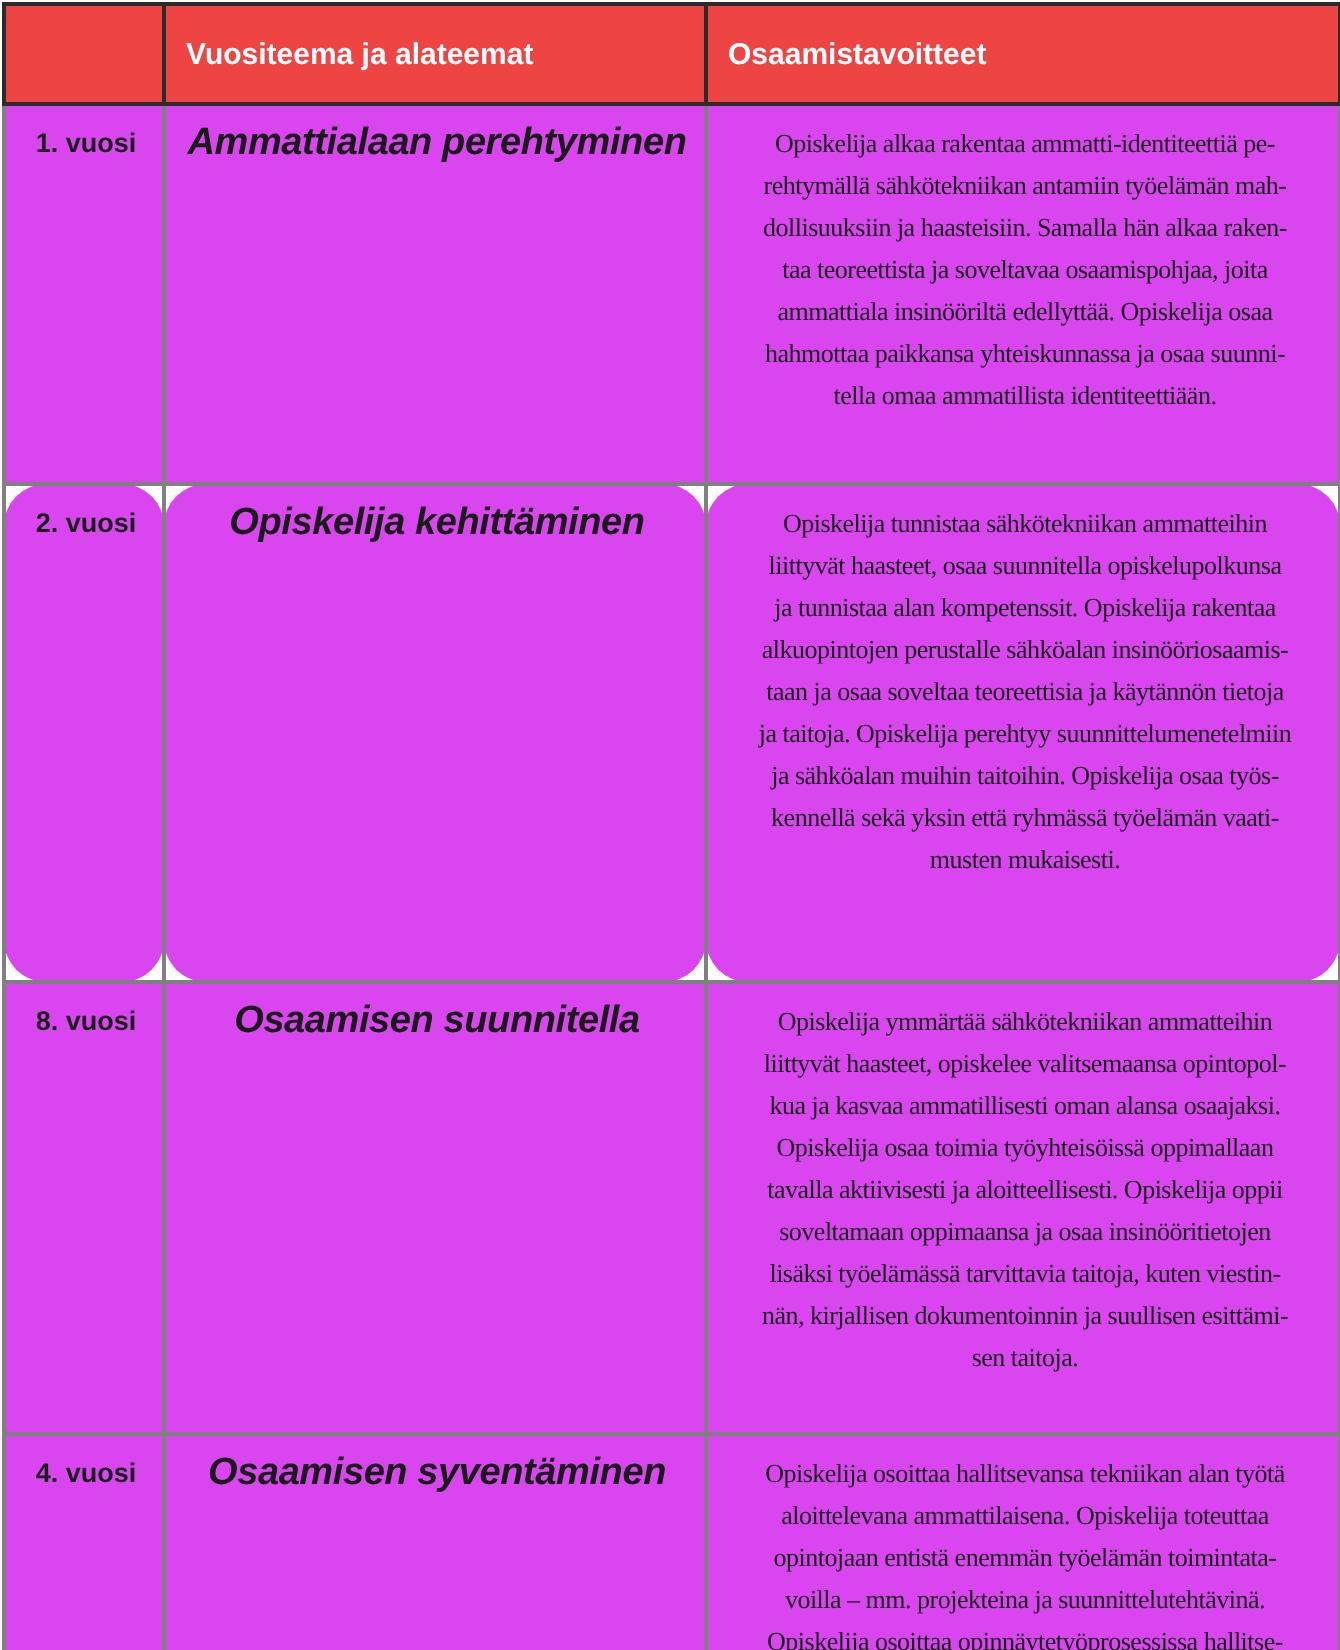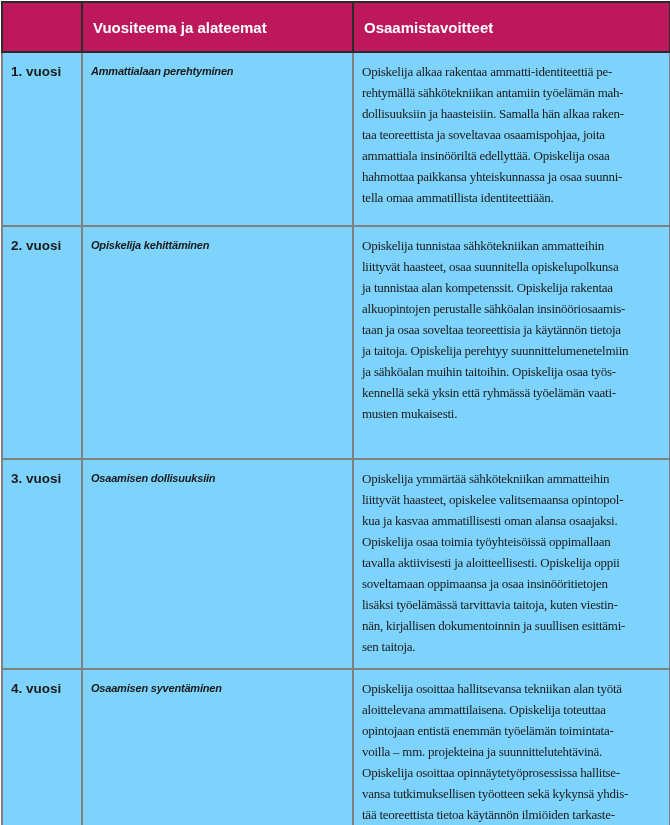--- a/index.html
+++ b/index.html
@@ -18,45 +18,46 @@
     border-collapse: collapse;
     table-layout: fixed;
     width: 668px;
     margin: 1px;
   }
   col.c-year  { width: 80px; }
   col.c-theme { width: 271px; }
   col.c-goals { width: 317px; }
 
   th {
-    background: #be185d;
+    background: #ef4444;
     color: #ffffff;
     font-size: 15px;
     font-weight: bold;
     text-align: left;
     vertical-align: middle;
     padding: 0 8px 0 10px;
     border: 2px solid #2b2b2b;
     height: 48px;
   }
   td {
     border: 2px solid #808080;
     vertical-align: top;
-    padding: 8px 6px 0 8px;
+    padding: 8px 6px 16px 8px;
     font-size: 13px;
     line-height: 21px;
     overflow: hidden;
-    background: #7dd3fc;
+    background: #d946ef;
+    text-align: center;
   }
   td.year  { font-weight: bold; font-size: 13.5px; }
-  td.theme { font-weight: bold; font-style: italic; font-size: 11px; letter-spacing: -0.2px; }
+  td.theme { font-weight: bold; font-style: italic; font-size: 19px; letter-spacing: -0.2px; }
   td.goals { white-space: pre; letter-spacing: -0.25px; font-family: Liberation Serif, serif; }
 
   tr.r1 td { height: 164px; }
-  tr.r2 td { height: 223px; }
+  tr.r2 td { height: 223px; border-radius: 21px; }
   tr.r3 td { height: 200px; }
   tr.r4 td { height: 176px; }
 </style>
 </head>
 <body>
 
 <table class="curriculum">
   <colgroup>
     <col class="c-year">
     <col class="c-theme">
@@ -88,22 +89,22 @@
 liittyvät haasteet, osaa suunnitella opiskelupolkunsa
 ja tunnistaa alan kompetenssit. Opiskelija rakentaa
 alkuopintojen perustalle sähköalan insinööriosaamis-
 taan ja osaa soveltaa teoreettisia ja käytännön tietoja
 ja taitoja. Opiskelija perehtyy suunnittelumenetelmiin
 ja sähköalan muihin taitoihin. Opiskelija osaa työs-
 kennellä sekä yksin että ryhmässä työelämän vaati-
 musten mukaisesti.</td>
     </tr>
     <tr class="r3">
-      <td class="year">3. vuosi</td>
-      <td class="theme">Osaamisen dollisuuksiin</td>
+      <td class="year">8. vuosi</td>
+      <td class="theme">Osaamisen suunnitella</td>
       <td class="goals">Opiskelija ymmärtää sähkötekniikan ammatteihin
 liittyvät haasteet, opiskelee valitsemaansa opintopol-
 kua ja kasvaa ammatillisesti oman alansa osaajaksi.
 Opiskelija osaa toimia työyhteisöissä oppimallaan
 tavalla aktiivisesti ja aloitteellisesti. Opiskelija oppii
 soveltamaan oppimaansa ja osaa insinööritietojen
 lisäksi työelämässä tarvittavia taitoja, kuten viestin-
 nän, kirjallisen dokumentoinnin ja suullisen esittämi-
 sen taitoja.</td>
     </tr>

